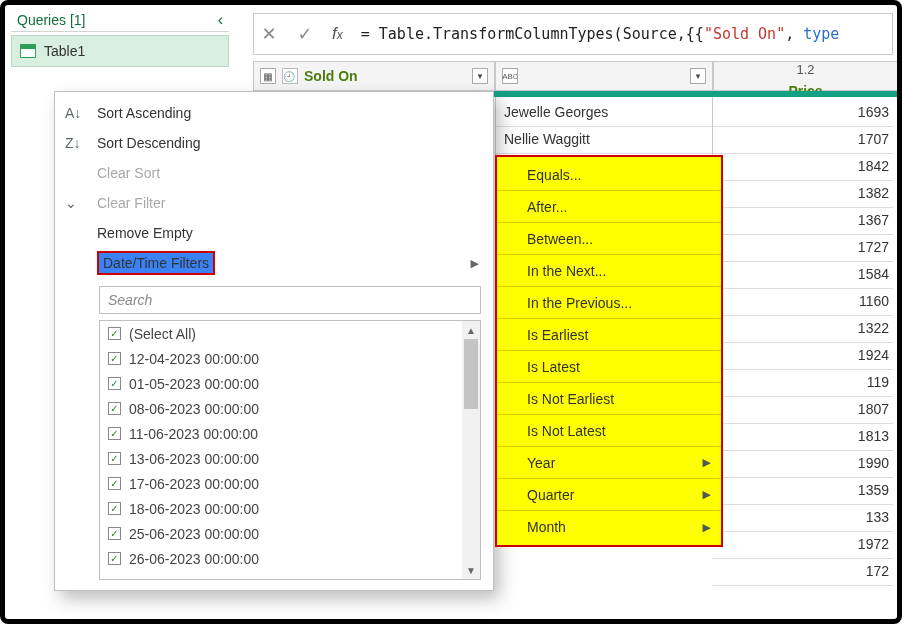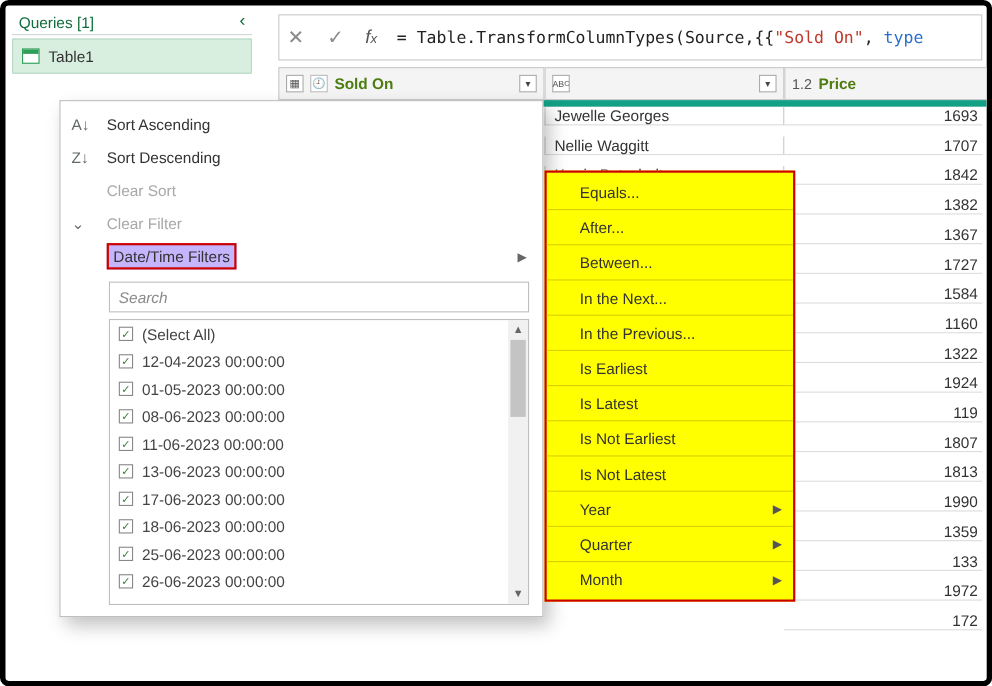--- a/index.html
+++ b/index.html
@@ -80,31 +80,31 @@
     position: absolute;
     top: 0; height: 30px;
     background: #f4f4f4;
     border: 1px solid #c9c9c9;
     display: flex; align-items: center;
     padding: 0 6px;
     gap: 6px;
   }
   .col1 { left: 0; width: 242px; }
   .col2 { left: 242px; width: 218px; }
-  .col3 { left: 460px; right: 0; border-right: none; }
+  .col3 { left: 460px; right: 0; border-right: none; flex-direction: column; }
   .head-ico { width:16px; height:16px; display:inline-flex; align-items:center; justify-content:center; border:1px solid #aaa; font-size:10px; background:#fff; color:#555;}
   .col-title { font-weight: 600; font-size: 14px; color:#4d7c0f; flex:1; }
   .filter-btn { width:16px; height:16px; border:1px solid #aaa; background:#fff; display:flex;align-items:center;justify-content:center; font-size:9px; cursor:pointer; margin-left:auto; color:#444;}
   .teal-bar {
     position:absolute; left:0; right:0; top:30px; height:6px;
     background:#14a085;
   }
   .data-row {
     position:absolute;
-    height:17px;
+    height:30px;
     display:flex;
     align-items:center;
     border-bottom:1px solid #dcdcdc;
   }
   .c2row { left:242px; width:218px; padding-left:8px; border-left:1px solid #c9c9c9; border-right:1px solid #c9c9c9;}
   .c3row { left:460px; right:4px; justify-content:flex-end; padding-right:4px; }
   
   .ctx-menu {
     position:absolute;
     left:49px; top:86px;
@@ -118,21 +118,21 @@
   .ctx-item {
     display:flex; align-items:center;
     height:30px; padding: 0 14px 0 10px;
     gap:12px; cursor:pointer;
     color:#333;
   }
   .ctx-item.disabled { color:#a8a8a8; cursor:default;}
   .ctx-item .ic { width:20px; color:#5f6b63; font-size:14px; }
   .ctx-item .arrow { margin-left:auto; font-size:11px; color:#666;}
   .ctx-highlight {
-    background:#c4b5fd;
+    background:#3b82f6;
     border:2px solid #c00;
     padding:2px 4px;
     display:inline-block;
   }
   .ctx-search {
     margin:8px 12px 6px 44px;
     border:1px solid #bfbfbf;
     height:28px;
     display:flex; align-items:center;
     padding:0 8px;
@@ -258,20 +258,24 @@
     <div class="ctx-item disabled">
       <span class="ic"></span>
       <span>Clear Sort</span>
     </div>
     <div class="ctx-item disabled">
       <span class="ic">⌄</span>
       <span>Clear Filter</span>
     </div>
     <div class="ctx-item">
       <span class="ic"></span>
+      <span>Remove Empty</span>
+    </div>
+    <div class="ctx-item">
+      <span class="ic"></span>
       <span class="ctx-highlight">Date/Time Filters</span>
       <span class="arrow">▶</span>
     </div>
     <div class="ctx-search">
       <span placeholder="Search">Search</span>
     </div>
     <div class="ctx-list">
       <div id="ctxlist">
           <div class="li">
             <span class="chk">✓</span>

